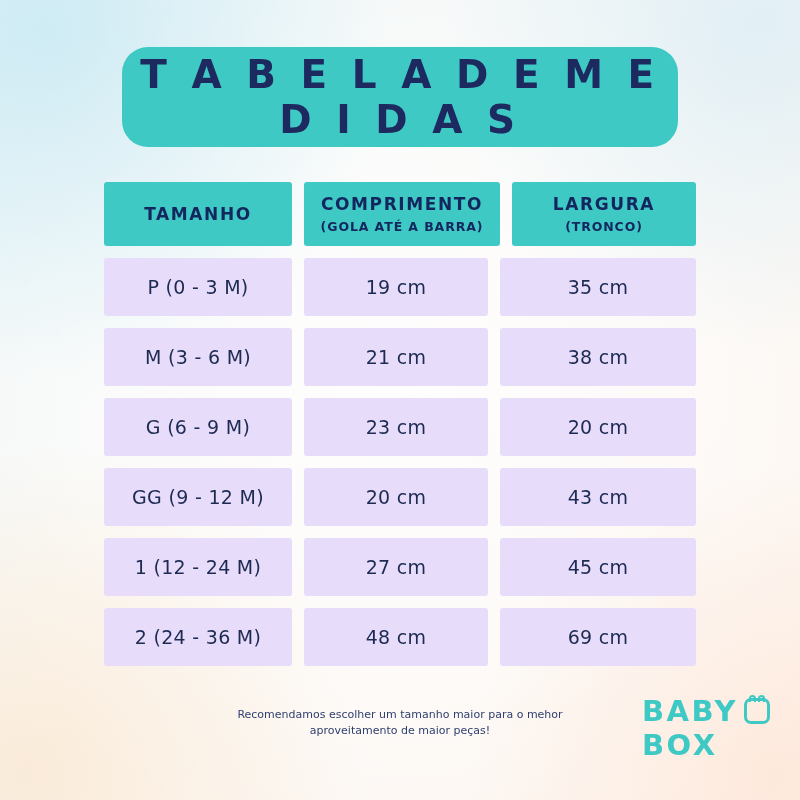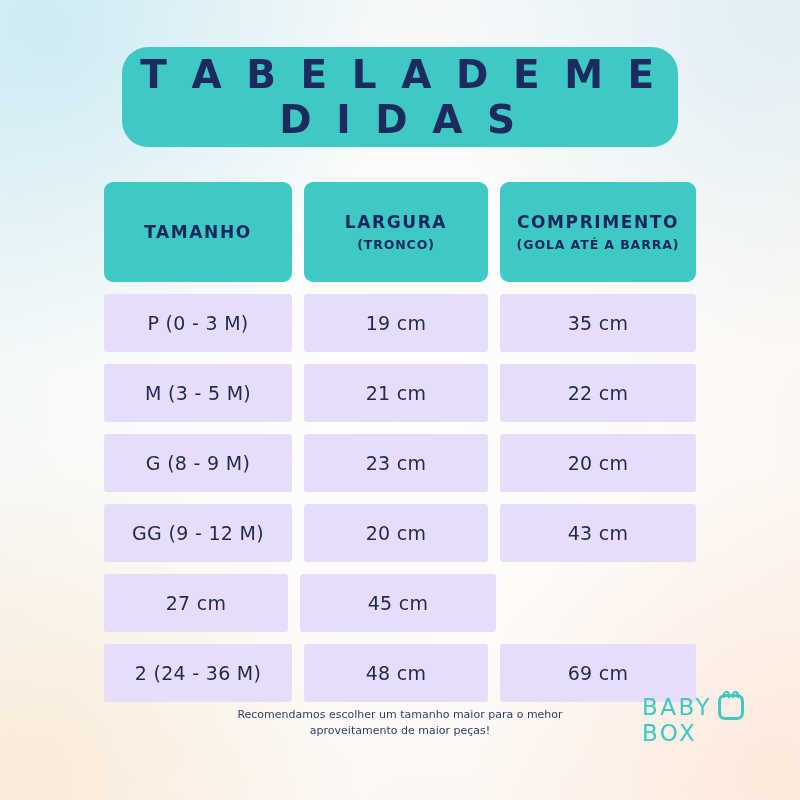--- a/index.html
+++ b/index.html
@@ -70,22 +70,22 @@
     justify-content: center;
     text-align: center;
   }
   .c1 { width: 188px; }
   .c2 { width: 184px; }
   .c3 { width: 196px; }
 
   
   .header .cell {
     background: #3fc9c5;
-    height: 100px;
-    border-radius: 9px;
+    height: 64px;
+    border-radius: 3px;
   }
   .h-main {
     color: #14265e;
     font-size: 17px;
     font-weight: bold;
     letter-spacing: 1.6px;
     font-family: "DejaVu Sans", sans-serif;
     line-height: 1.2;
   }
   .h-sub {
@@ -131,22 +131,22 @@
     width: 130px;
     height: 78px;
   }
   .logo-line {
     display: flex;
     align-items: center;
     gap: 6px;
   }
   .logo-word {
     color: #3fc9c5;
-    font-size: 23px;
-    font-weight: normal;
+    font-size: 29px;
+    font-weight: bold;
     letter-spacing: 2.5px;
     font-family: "DejaVu Sans", sans-serif;
   }
   .logo-mark {
     width: 26px;
     height: 26px;
     border: 3px solid #3fc9c5;
     border-radius: 7px;
     position: relative;
     box-sizing: border-box;
@@ -174,57 +174,57 @@
   <div class="title-banner">
     <div class="title-text">T A B E L A  D E  M E D I D A S</div>
   </div>
 
   <div class="table">
 
     <div class="row header">
       <div class="cell c1">
         <div class="h-main">TAMANHO</div>
       </div>
+      <div class="cell c3">
+        <div class="h-main">COMPRIMENTO</div>
+        <div class="h-sub">(GOLA ATÉ A BARRA)</div>
+      </div>
       <div class="cell c2">
         <div class="h-main">LARGURA</div>
         <div class="h-sub">(TRONCO)</div>
       </div>
-      <div class="cell c3">
-        <div class="h-main">COMPRIMENTO</div>
-        <div class="h-sub">(GOLA ATÉ A BARRA)</div>
-      </div>
     </div>
 
     <div class="row body-row">
       <div class="cell c1">
         <div class="v-text">P  (0 - 3 M)</div>
       </div>
       <div class="cell c2">
         <div class="v-text">19 cm</div>
       </div>
       <div class="cell c3">
         <div class="v-text">35 cm</div>
       </div>
     </div>
 
     <div class="row body-row">
       <div class="cell c1">
-        <div class="v-text">M  (3 - 5 M)</div>
+        <div class="v-text">M  (3 - 6 M)</div>
       </div>
       <div class="cell c2">
         <div class="v-text">21 cm</div>
       </div>
       <div class="cell c3">
-        <div class="v-text">22 cm</div>
-      </div>
-    </div>
-
-    <div class="row body-row">
-      <div class="cell c1">
-        <div class="v-text">G  (8 - 9 M)</div>
+        <div class="v-text">38 cm</div>
+      </div>
+    </div>
+
+    <div class="row body-row">
+      <div class="cell c1">
+        <div class="v-text">G  (6 - 9 M)</div>
       </div>
       <div class="cell c2">
         <div class="v-text">23 cm</div>
       </div>
       <div class="cell c3">
         <div class="v-text">20 cm</div>
       </div>
     </div>
 
     <div class="row body-row">
@@ -233,20 +233,23 @@
       </div>
       <div class="cell c2">
         <div class="v-text">20 cm</div>
       </div>
       <div class="cell c3">
         <div class="v-text">43 cm</div>
       </div>
     </div>
 
     <div class="row body-row">
+      <div class="cell c1">
+        <div class="v-text">1  (12 - 24 M)</div>
+      </div>
       <div class="cell c2">
         <div class="v-text">27 cm</div>
       </div>
       <div class="cell c3">
         <div class="v-text">45 cm</div>
       </div>
     </div>
 
     <div class="row body-row">
       <div class="cell c1">

